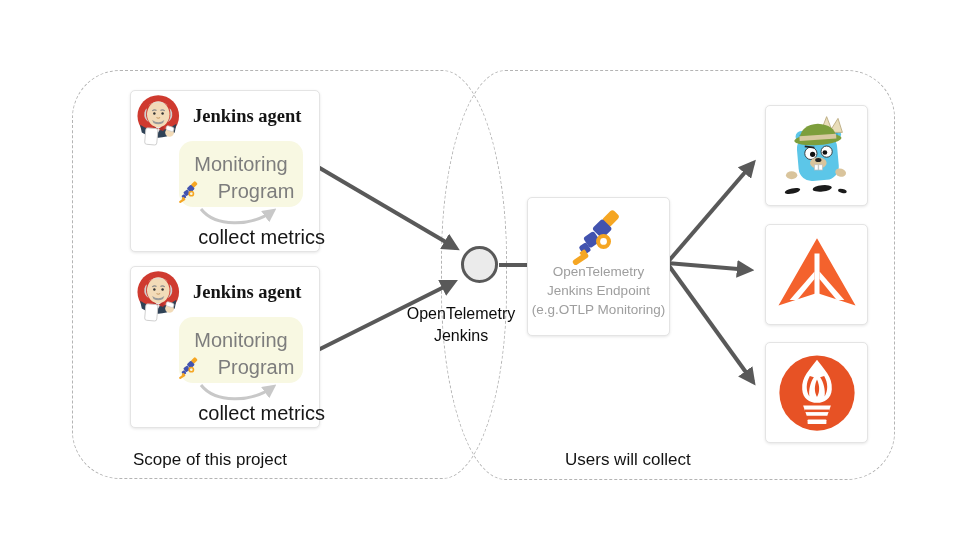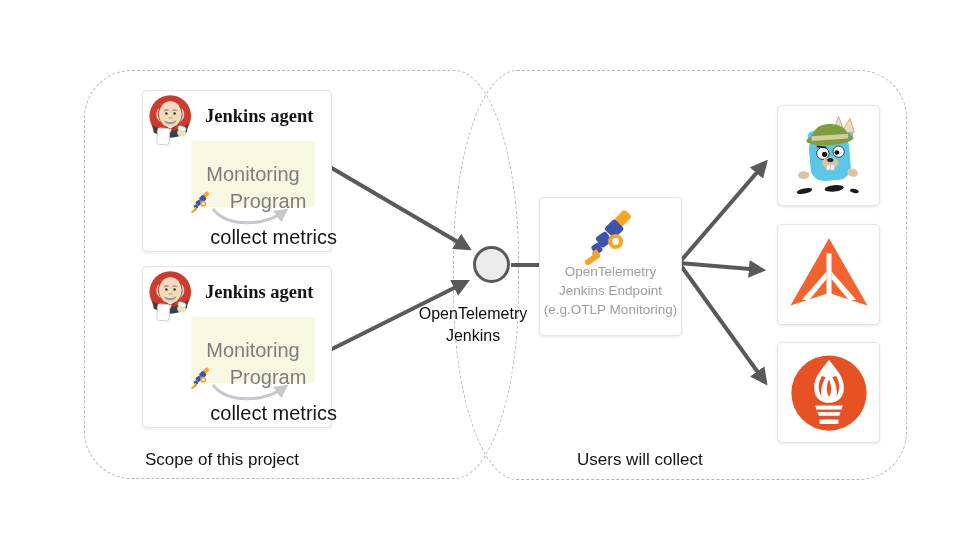--- a/index.html
+++ b/index.html
@@ -1,20 +1,20 @@
 <!DOCTYPE html>
 <html><head>
 <meta charset="utf-8">
 <style>
   html,body{margin:0;padding:0;}
   body{
     width:960px;height:540px;background:#ffffff;position:relative;overflow:hidden;
     font-family:"Liberation Sans",sans-serif;color:#111;
   }
-  .stage{position:absolute;inset:0;margin-left:12px;}
+  .stage{position:absolute;inset:0;}
   .group{position:absolute;border:1.6px dashed #b4b4b4;background:transparent;}
   .group-left{
     left:72px;top:70px;width:433px;height:407px;
     border-radius:48px 64px 64px 48px / 48px 190px 190px 48px;
   }
   .group-right{
     left:441px;top:70px;width:452px;height:408px;
     border-radius:64px 48px 48px 64px / 190px 48px 48px 190px;
   }
   .edges{position:absolute;left:0;top:0;}
@@ -26,22 +26,22 @@
   .agent-card.a0{top:90px;}
   .agent-card.a1{top:266px;}
   .jenkins-head{position:absolute;left:3px;top:2px;}
   .agent-title{
     position:absolute;left:62px;top:15px;
     font-family:"Liberation Serif",serif;font-weight:bold;font-size:18.5px;color:#141414;
     white-space:nowrap;
   }
   .prog-box{
     position:absolute;left:48px;top:50px;width:124px;height:66px;
-    background:#f8f8e2;border-radius:4px;
-    color:#7d7d7d;font-size:20px;line-height:27px;text-align:center;padding-top:20px;
+    background:#f8f8e2;border-radius:14px;
+    color:#7d7d7d;font-size:20px;line-height:27px;text-align:center;padding-top:10px;
     box-sizing:border-box;
   }
   .prog-line2{display:flex;align-items:center;justify-content:center;gap:17px;margin-left:-10px;}
   .cycle-arrow{position:absolute;left:60px;top:115px;}
   .agent-caption{
     position:absolute;left:34px;top:135px;width:160px;text-align:right;
     font-size:20px;color:#161616;white-space:nowrap;
   }
   .node-circle{
     position:absolute;left:461px;top:246px;width:31px;height:31px;border-radius:50%;

